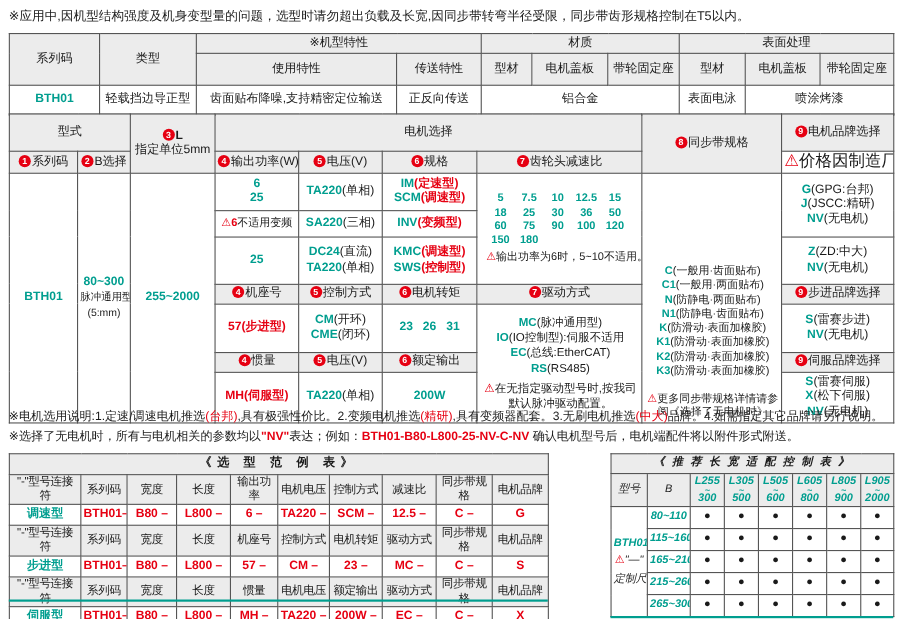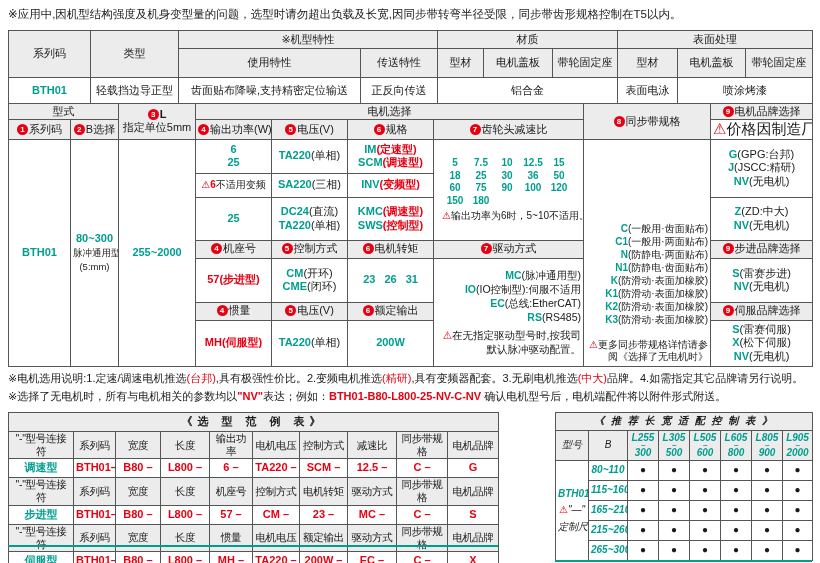--- a/index.html
+++ b/index.html
@@ -19,24 +19,24 @@
   .g{margin-right:9px;}
   .num{display:inline-block;width:26px;text-align:center;}
   .ln{white-space:nowrap;}
   .chip{display:inline-block;width:11px;height:11px;line-height:11px;border-radius:50%;
         background:#E60012;color:#fff;font-size:8px;font-weight:700;text-align:center;
         margin-right:1px;vertical-align:1px;}
   .top-note{font-size:11.5px;white-space:nowrap;}
   .cell-ratio{font-size:10px;}
   .cell-ratio .ln{text-align:left;padding-left:6px;}
   .cell-ratio .ln:last-child{margin-top:3px;white-space:nowrap;}
-  .cell-belt{font-size:10px;text-align:right;padding-left:4px;vertical-align:bottom;}
+  .cell-belt{font-size:10px;text-align:center;padding-left:4px;vertical-align:bottom;}
   .cell-belt .ln{margin:0.5px 0;}
   .cell-belt .ln:last-child{white-space:normal;margin-top:12px;margin-bottom:2px;}
-  .cell-drive{font-size:10.5px;text-align:right;padding-left:4px;}
+  .cell-drive{font-size:10.5px;text-align:center;padding-left:4px;}
   .cell-drive .ln{margin:1px 0;}
   .cell-drive .ln:last-child{white-space:normal;margin-top:5px;}
   .note-line{font-size:11px;white-space:nowrap;}
   .ex-title{background:#ECECEC;font-weight:700;letter-spacing:5px;}
   #example-table td{height:18px;}
   #example-table .hd{font-size:10.5px;letter-spacing:-0.3px;}
   #example-table .val{color:#E60012;font-weight:700;}
   #example-table .lab{color:#009E8F;font-weight:700;}
   #recommend-table td{height:19px;font-size:10px;font-style:italic;}
   #recommend-table .ex-title{letter-spacing:2px;height:17px;}
@@ -105,21 +105,21 @@
         <col style="width:48px">
         <col style="width:77px">
         <col style="width:76px">
       <col style="width:76px">
         <col style="width:86px">
         <col style="width:150px">
         <col style="width:127px">
       <col style="width:102px">
     </colgroup>
     <tbody>
-        <tr style="height:16px">
+        <tr style="height:34px">
       <td class="hd" colspan="2">
             <div class="ln"><span class="">型式</span></div>
           </td>
       <td class="hd" rowspan="2">
             <div class="ln"><span class="chip">3</span><span class="b">L</span></div>
             <div class="ln"><span class="">指定单位5mm</span></div>
           </td>
       <td class="hd" colspan="4">
             <div class="ln"><span class="">电机选择</span></div>
           </td>

